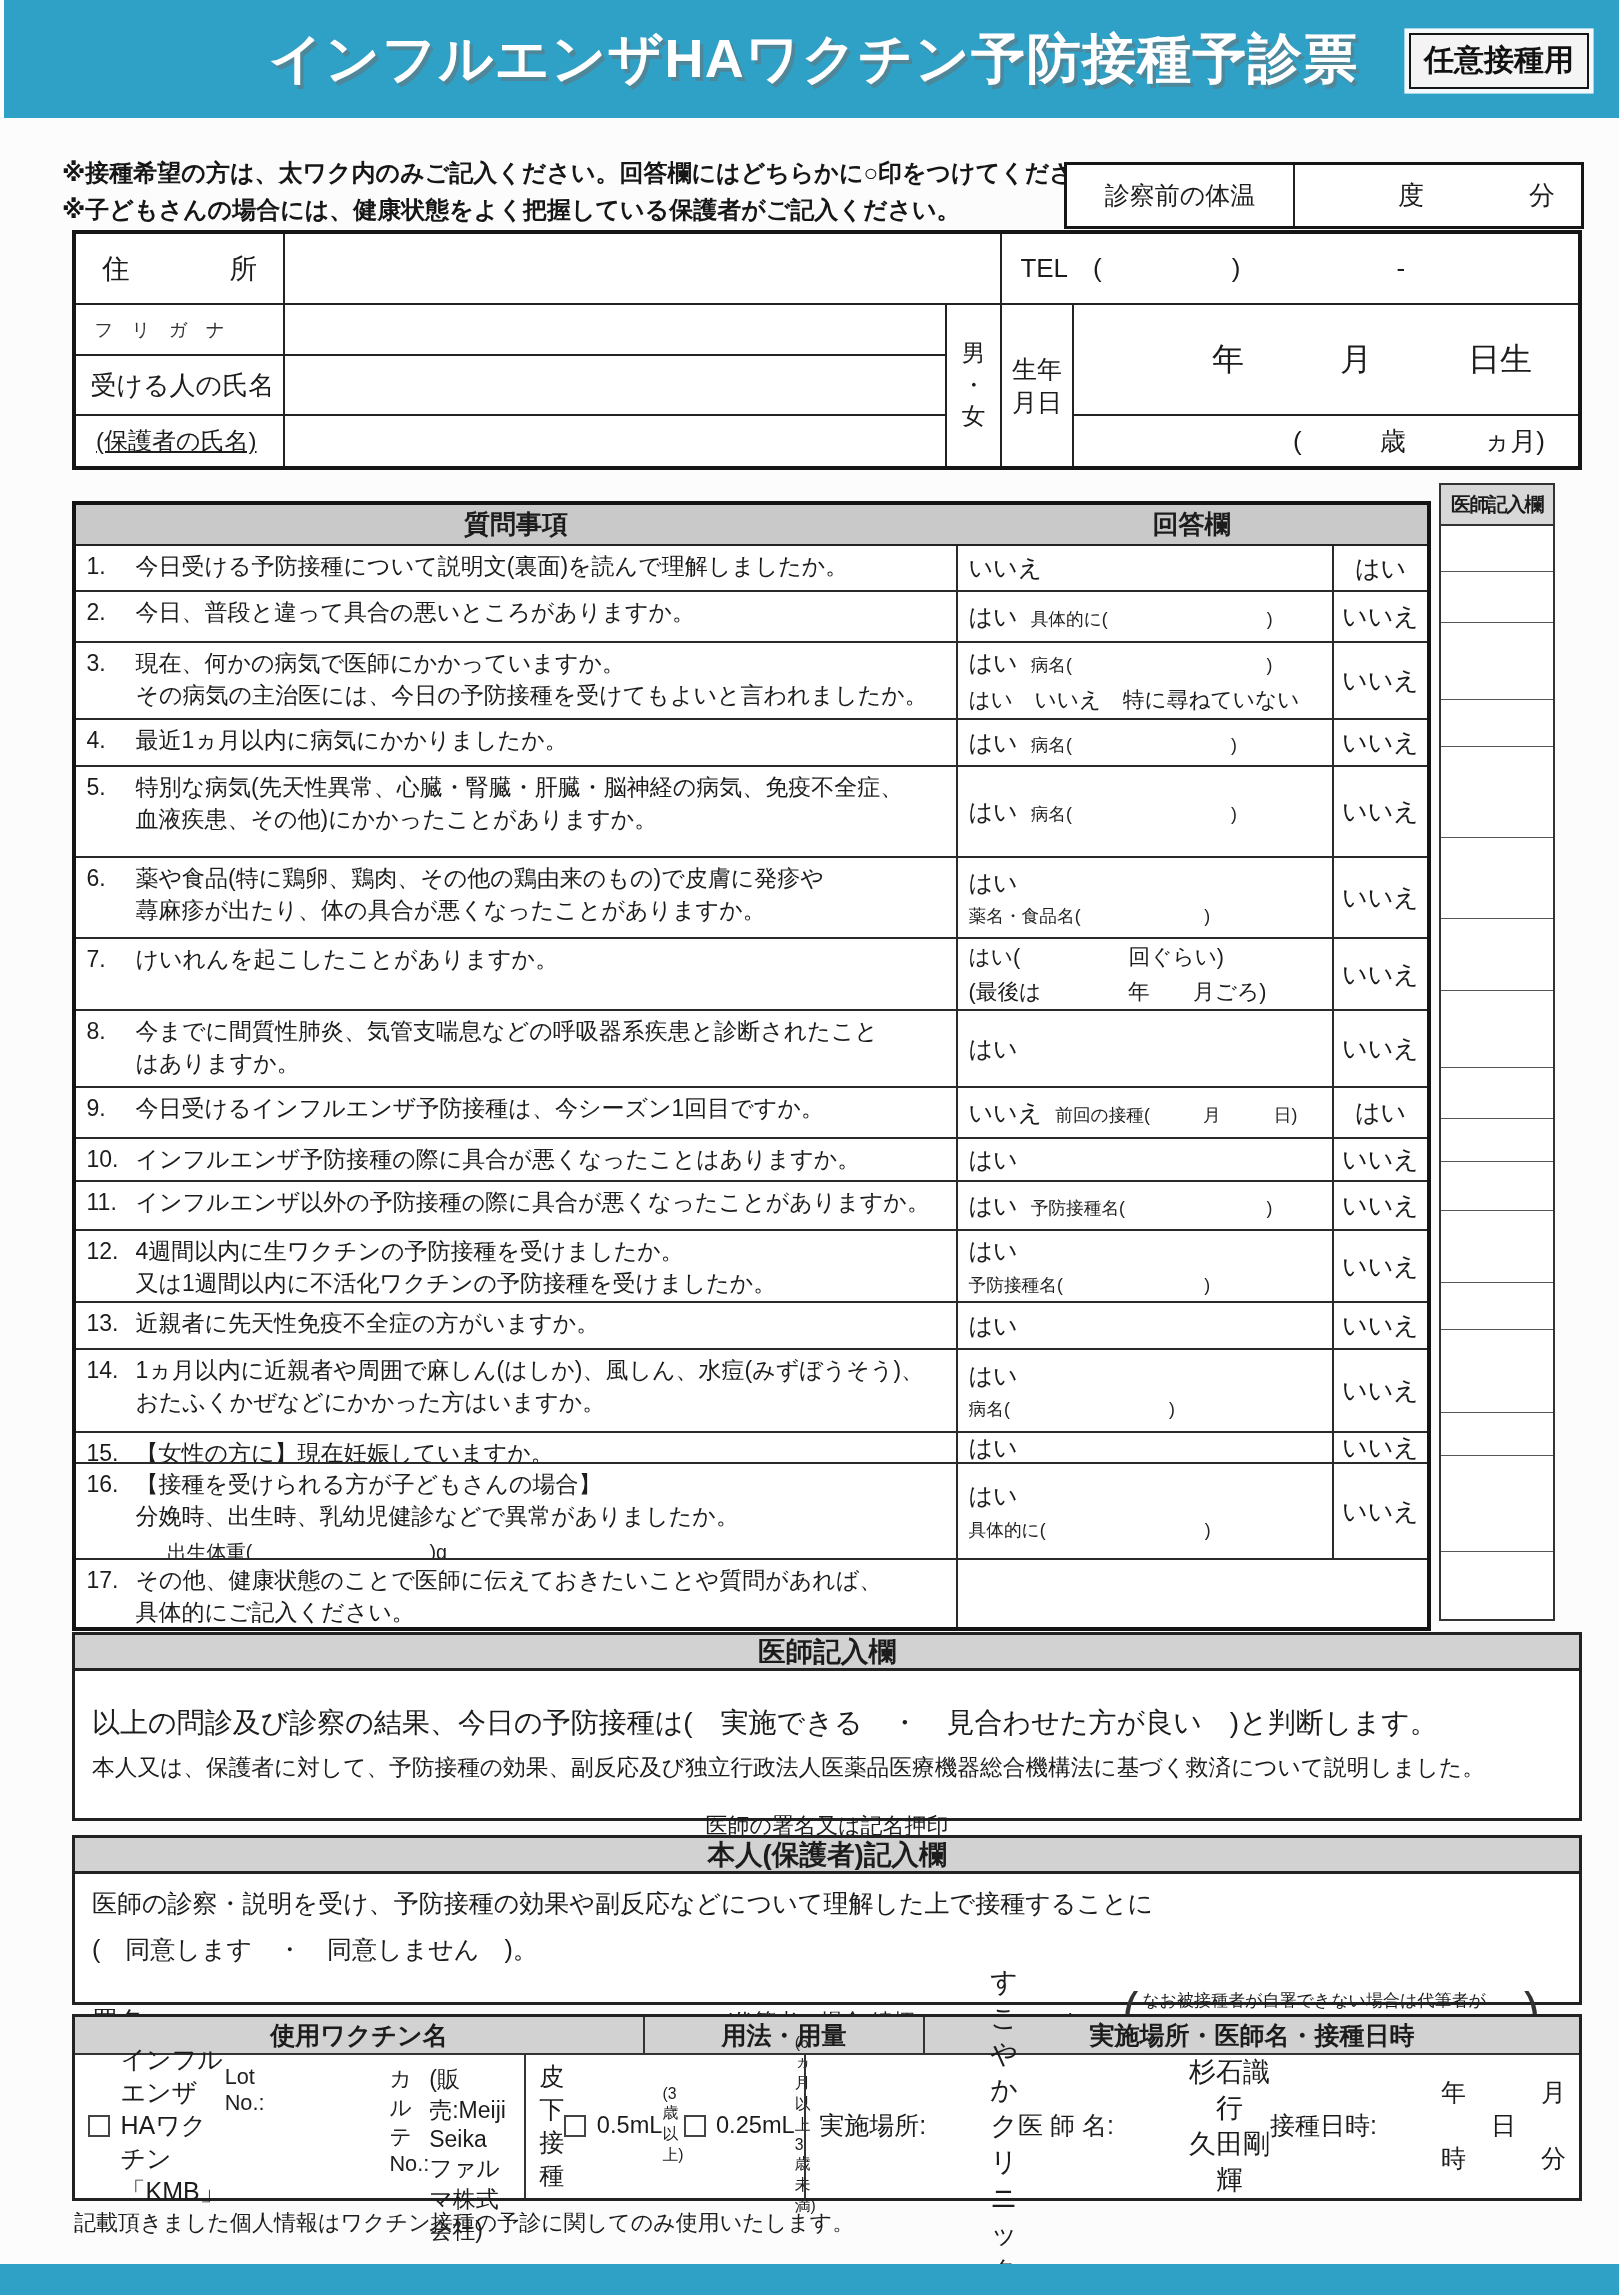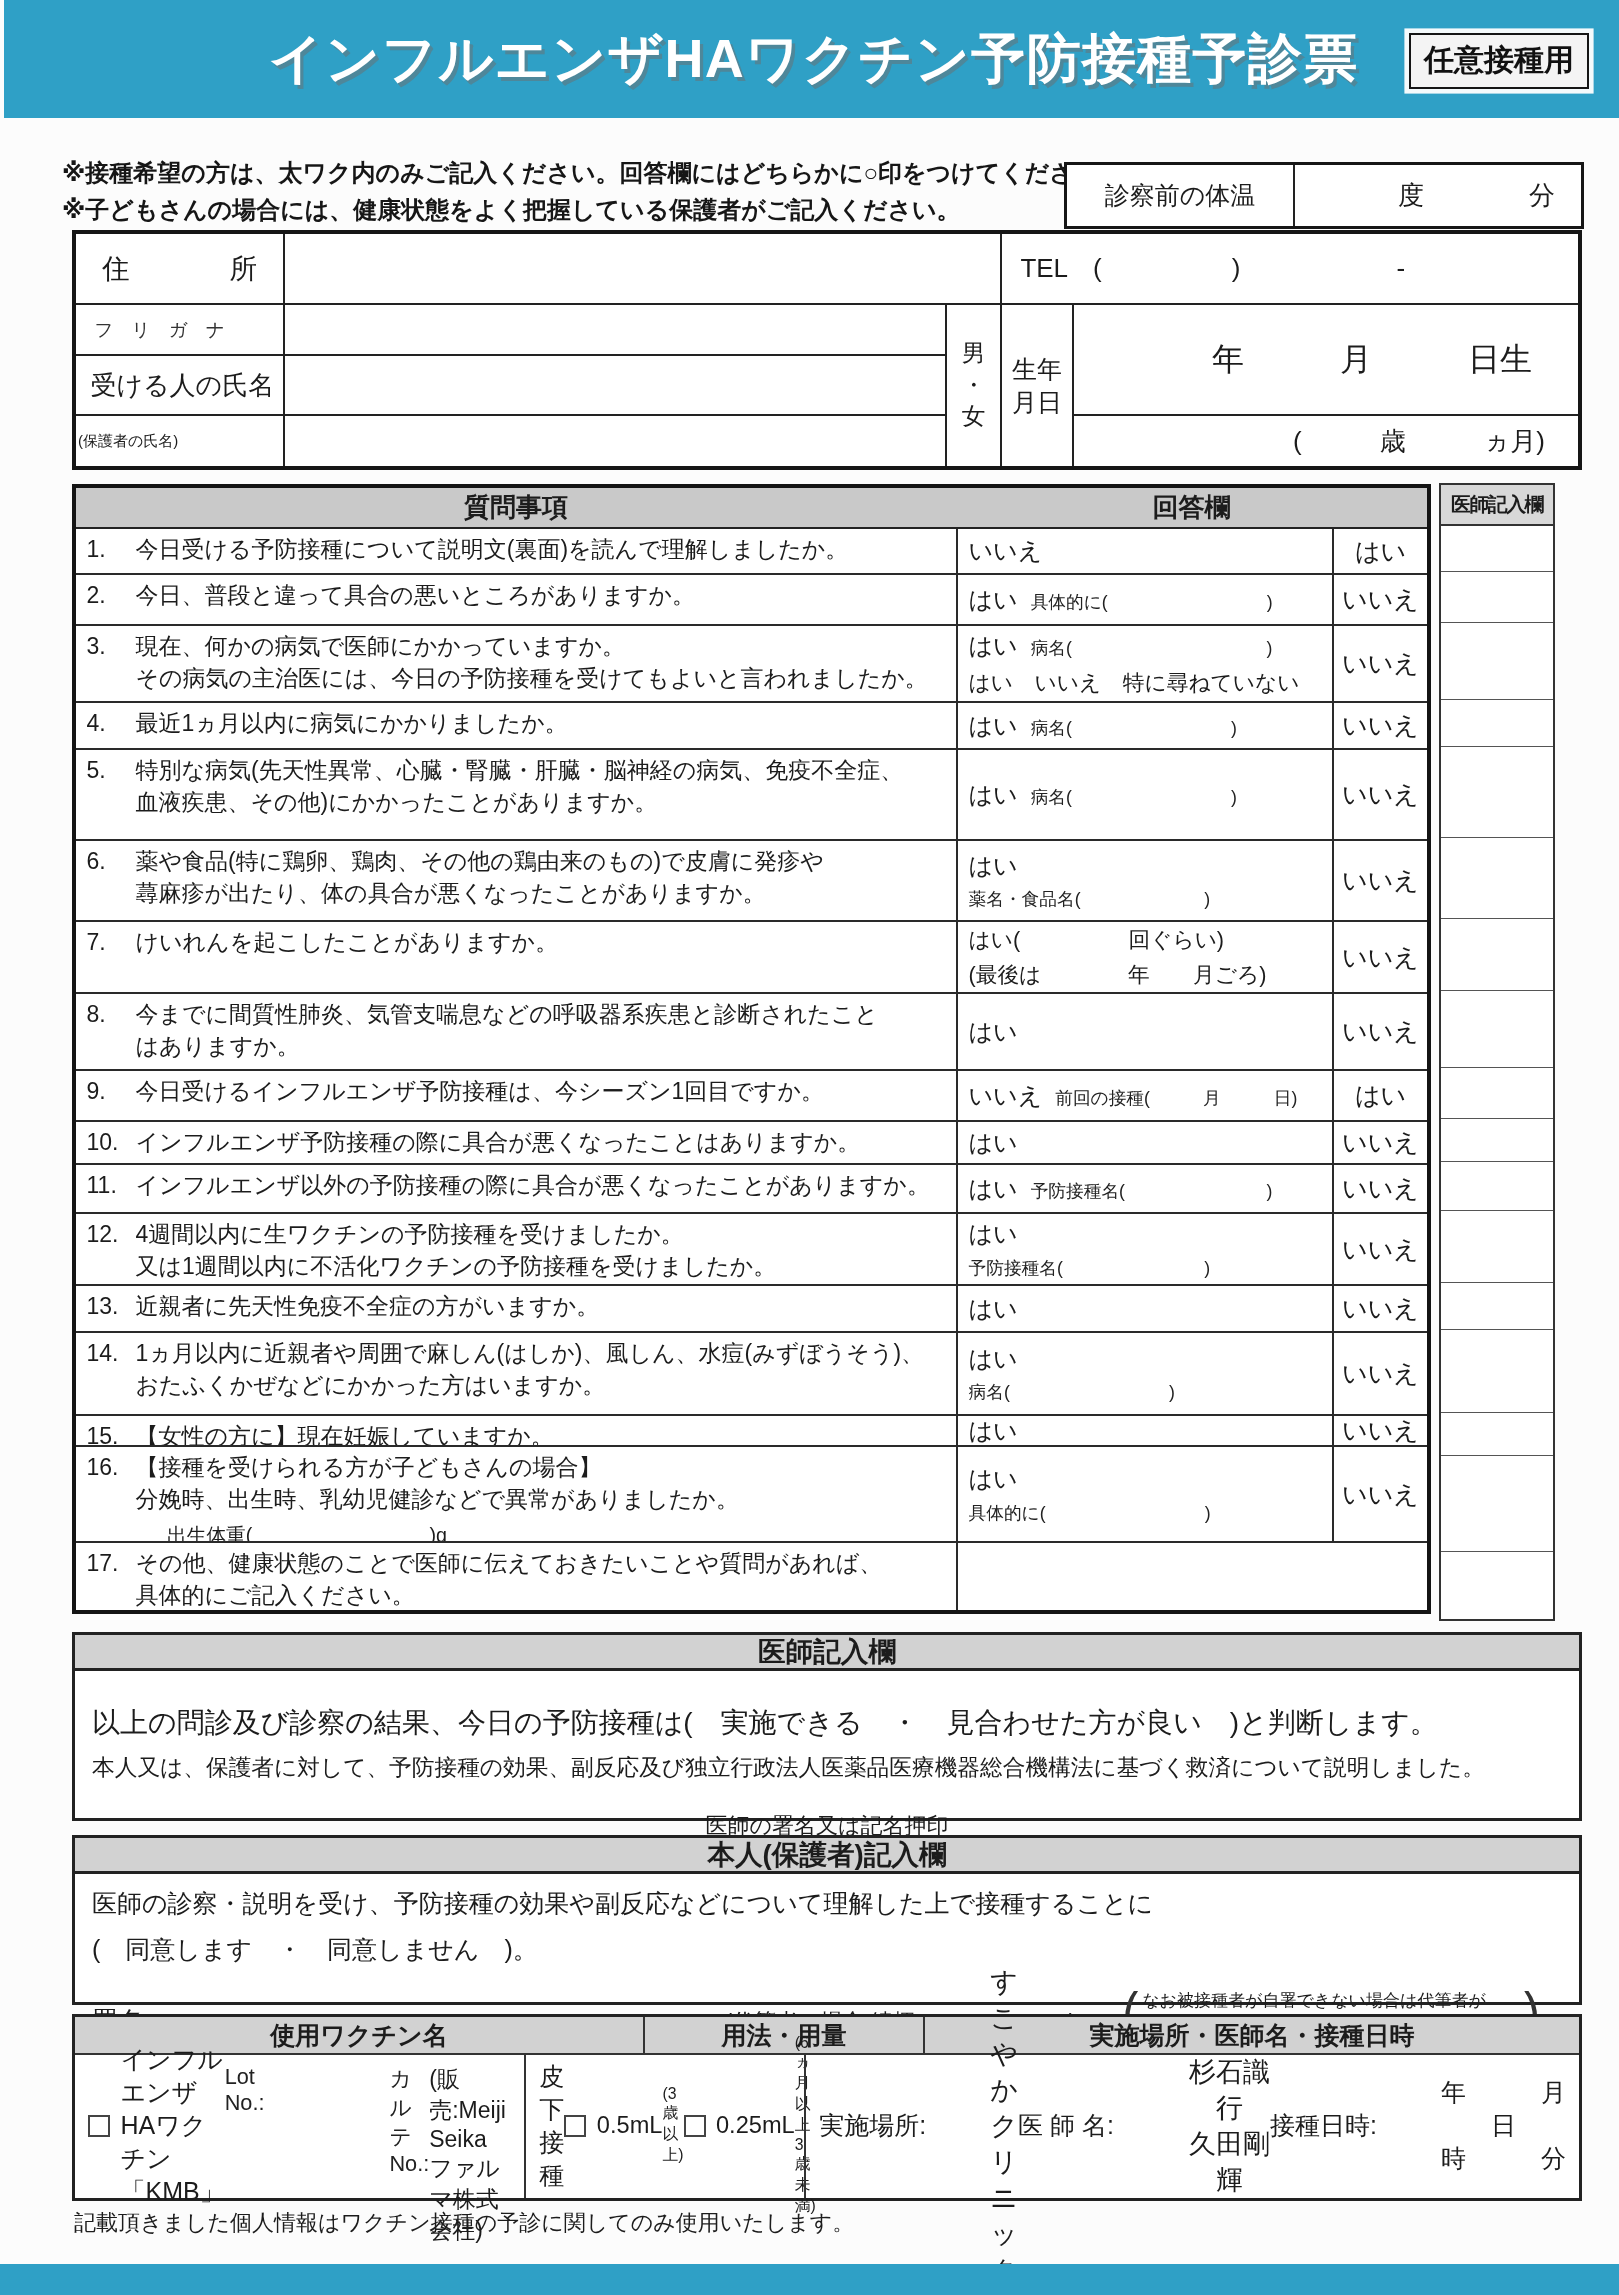--- a/index.html
+++ b/index.html
@@ -32,30 +32,30 @@
                 grid-template-rows:71px 51px 60px 1fr; }
   .ic { display:flex; align-items:center; }
   .bl { border-left:2px solid #222; } .bb { border-bottom:2px solid #222; }
   .c-addr-label   { grid-area:1/1/2/2; justify-content:space-between; padding:0 26px; font-size:27.6px; }
   .c-addr-input   { grid-area:1/2/2/4; }
   .c-tel          { grid-area:1/4/2/6; font-size:26px; padding-left:18.4px; }
   .c-furi-label   { grid-area:2/1/3/2; font-size:18.4px; color:#333; padding-left:18.4px; }
   .c-furi-input   { grid-area:2/2/3/3; }
   .c-name-label   { grid-area:3/1/4/2; font-size:26px; padding-left:14.4px; }
   .c-name-input   { grid-area:3/2/4/3; }
-  .c-guard-label  { grid-area:4/1/5/2; font-size:15px; padding-left:2px; }
+  .c-guard-label  { grid-area:4/1/5/2; font-size:24px; padding-left:20px;text-decoration:underline; }
   .c-guard-input  { grid-area:4/2/5/3; }
   .c-sex          { grid-area:2/3/5/4; justify-content:center; text-align:center; font-size:23.6px; line-height:1.35; }
   .c-birth        { grid-area:2/4/5/5; justify-content:center; text-align:center; font-size:25px; line-height:1.3; }
   .c-birth-line   { grid-area:2/5/4/6; justify-content:flex-end; padding-right:46px; font-size:32px; }
   .c-age-line     { grid-area:4/5/5/6; justify-content:flex-end; padding-right:33px; font-size:26px; }
 
   
   .q-table { position:absolute; top:483px; left:72px; width:1483px; }
-  .q-main { position:absolute; left:0; top:1px; width:1359px; border:4.6px solid #141414; background:#fff; }
+  .q-main { position:absolute; left:0; top:18px; width:1359px; border:4.6px solid #141414; background:#fff; }
   .q-head { display:flex; height:41px; background:#c9c9c9; border-bottom:2.6px solid #222; }
   .q-head .h-q { width:880px; } .q-head .h-a { flex:1; }
   .q-head div { display:flex; align-items:center; justify-content:center; font-size:26px; font-weight:bold; }
   .qrow { display:flex; border-bottom:2px solid #2a2a2a; overflow:hidden; }
   .qrow:last-child { border-bottom:none; }
   .qc { width:880px; padding:5.3px 6.6px 5.3px 10.5px; display:flex; align-items:flex-start; font-size:23px; line-height:1.38; }
   .qc .qno { width:49px; flex:none; }
   .qc .qwrap { flex:1; }
   .q-sub { font-size:19.7px; margin-left:31.5px; margin-top:6.6px; }
   .ac { width:376px; border-left:2px solid #2a2a2a; padding:3.9px 10.5px; display:flex; flex-direction:column;

